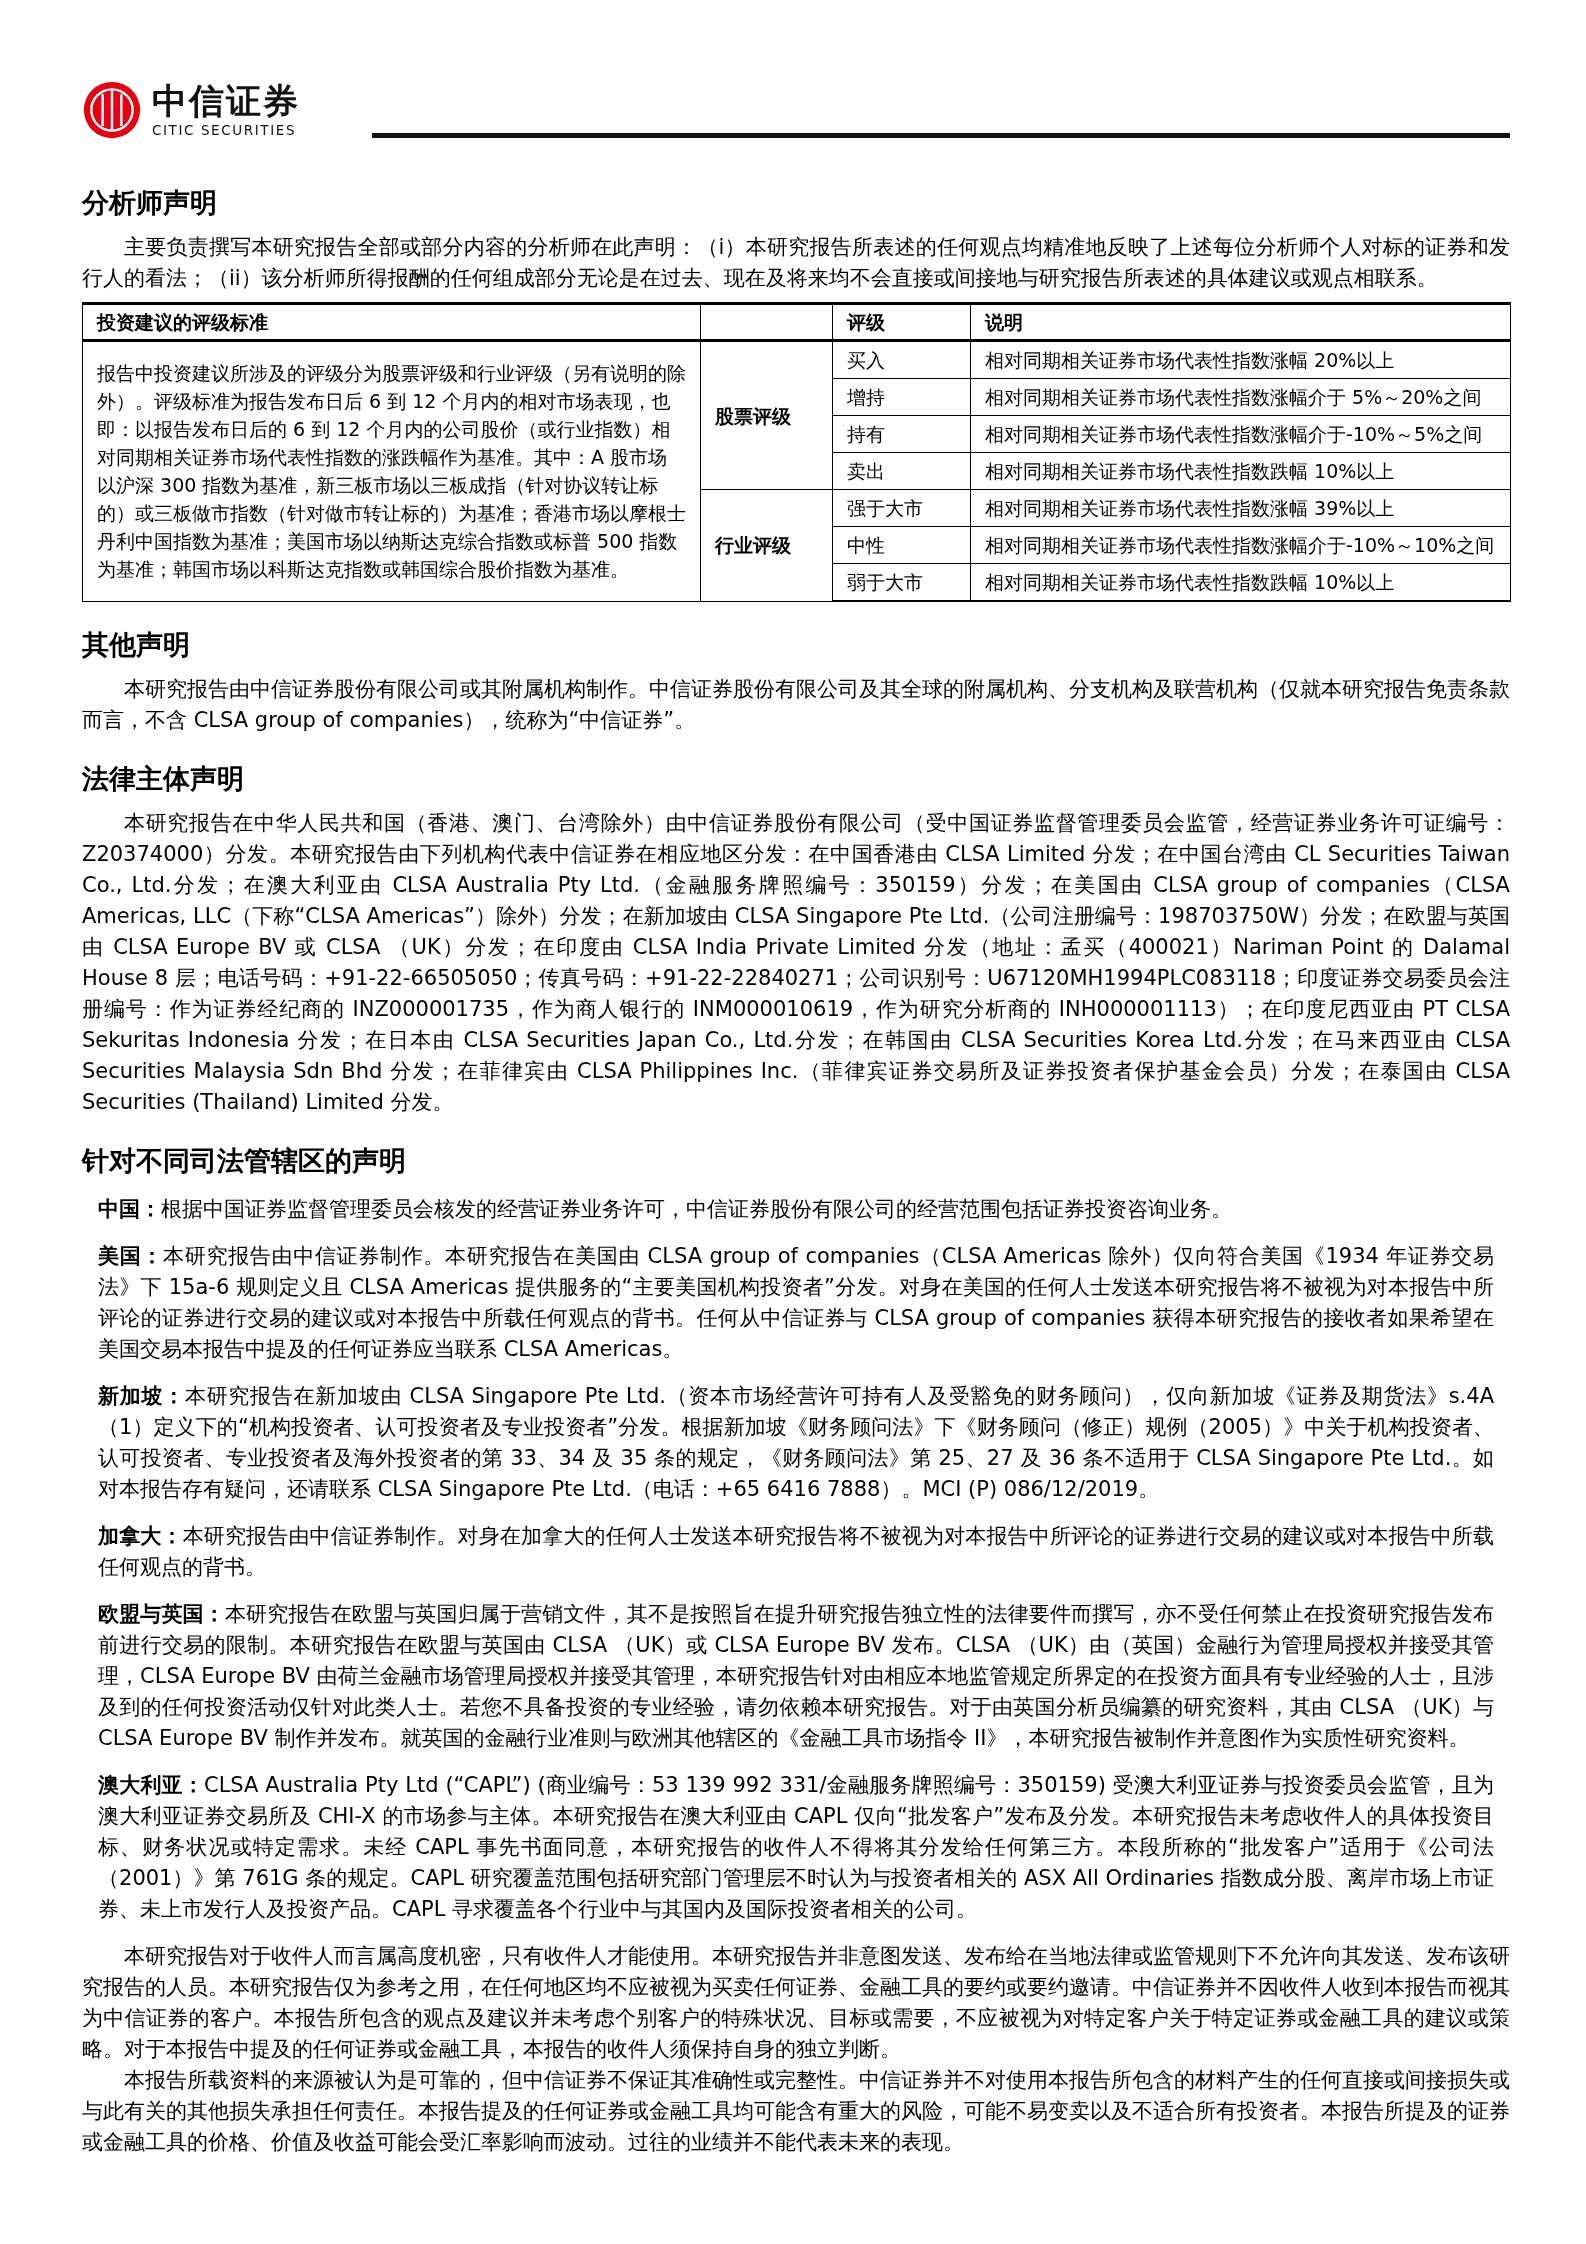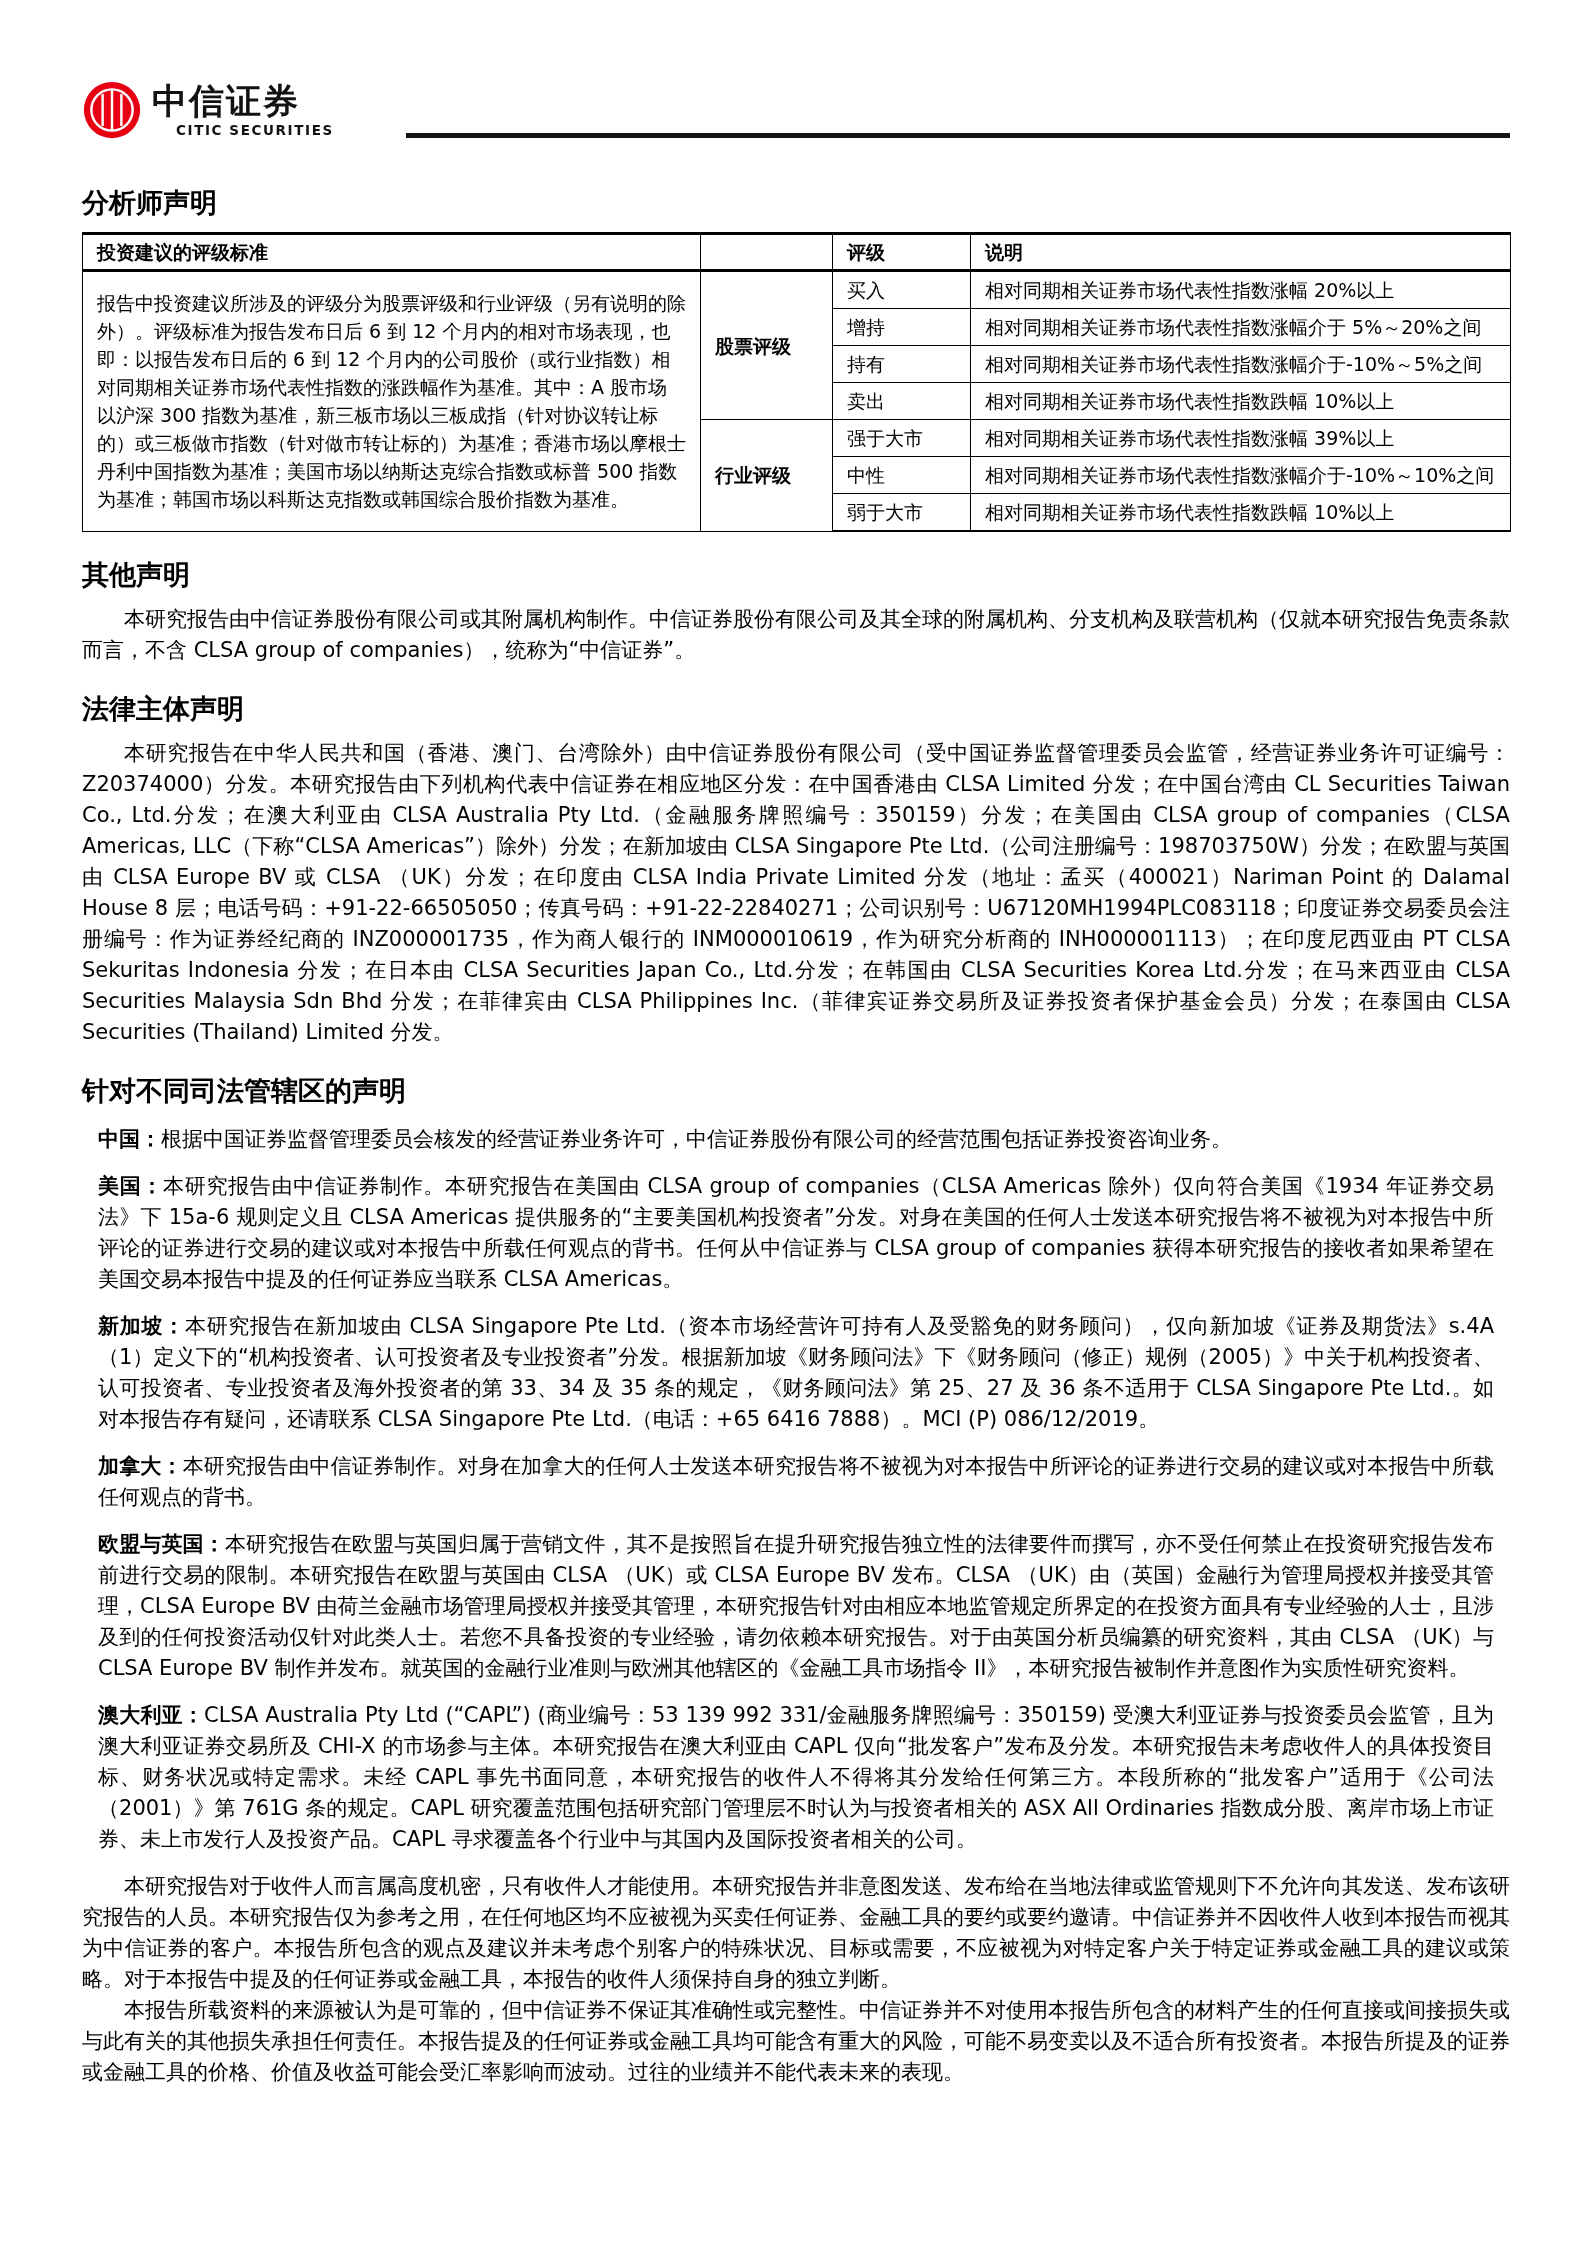--- a/index.html
+++ b/index.html
@@ -11,21 +11,21 @@
     background: #ffffff;
     color: #000;
     padding: 0 76px 40px 82px;
   }
   
   .page-header { display: flex; align-items: flex-start; padding-top: 80px; }
   .logo { display: flex; align-items: center; }
   .logo svg { display: block; }
   .logo-text { margin-left: 10px; }
   .logo-cn { font-size: 35px; font-weight: bold; letter-spacing: 2px; color: #121212; line-height: 38px; }
-  .logo-en { font-size: 13.5px; font-weight: bold; letter-spacing: 1.6px; color: #121212; margin-top: 2px; margin-left: 24px; }
+  .logo-en { font-size: 13.5px; font-weight: normal; letter-spacing: 1.6px; color: #121212; margin-top: 2px; }
   .header-rule { flex: 1; height: 5px; background: #141414; align-self: flex-end; margin-left: 72px; margin-bottom: 2px; }
   
   h2.sec-title { font-size: 27px; font-weight: bold; margin: 26px 0 12px 0; line-height: 34px; }
   h2.first { margin-top: 46px; }
   p.body { font-size: 21px; line-height: 31px; text-align: justify; margin: 0; }
   .indent { text-indent: 2em; }
   .bold { font-weight: bold; }
   
   table.rating { width: 1428px; border-collapse: collapse; table-layout: fixed; margin-top: 8px; }
   table.rating th, table.rating td {
@@ -69,20 +69,21 @@
       <div class="logo-text">
         <div class="logo-cn">中信证券</div>
         <div class="logo-en">CITIC SECURITIES</div>
       </div>
     </div>
     <div class="header-rule"></div>
   </header>
 
   <section>
     <h2 class="sec-title first">分析师声明</h2>
+    <p class="body indent">主要负责撰写本研究报告全部或部分内容的分析师在此声明：（i）本研究报告所表述的任何观点均精准地反映了上述每位分析师个人对标的证券和发行人的看法；（ii）该分析师所得报酬的任何组成部分无论是在过去、现在及将来均不会直接或间接地与研究报告所表述的具体建议或观点相联系。</p>
   </section>
 
   <section>
     <table class="rating">
       <colgroup>
         <col style="width:618px">
           <col style="width:132px">
           <col style="width:138px">
           <col style="width:540px">
       </colgroup>

